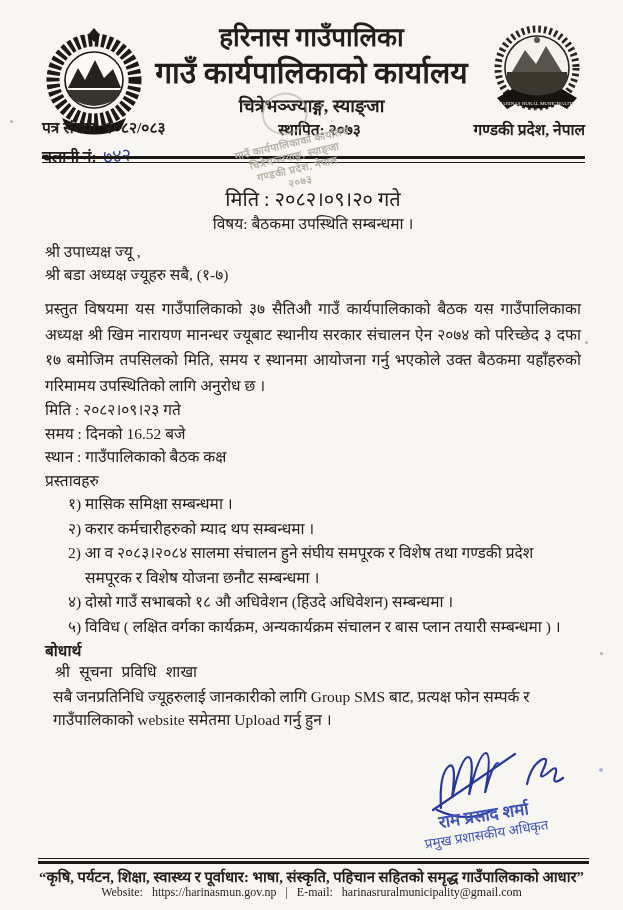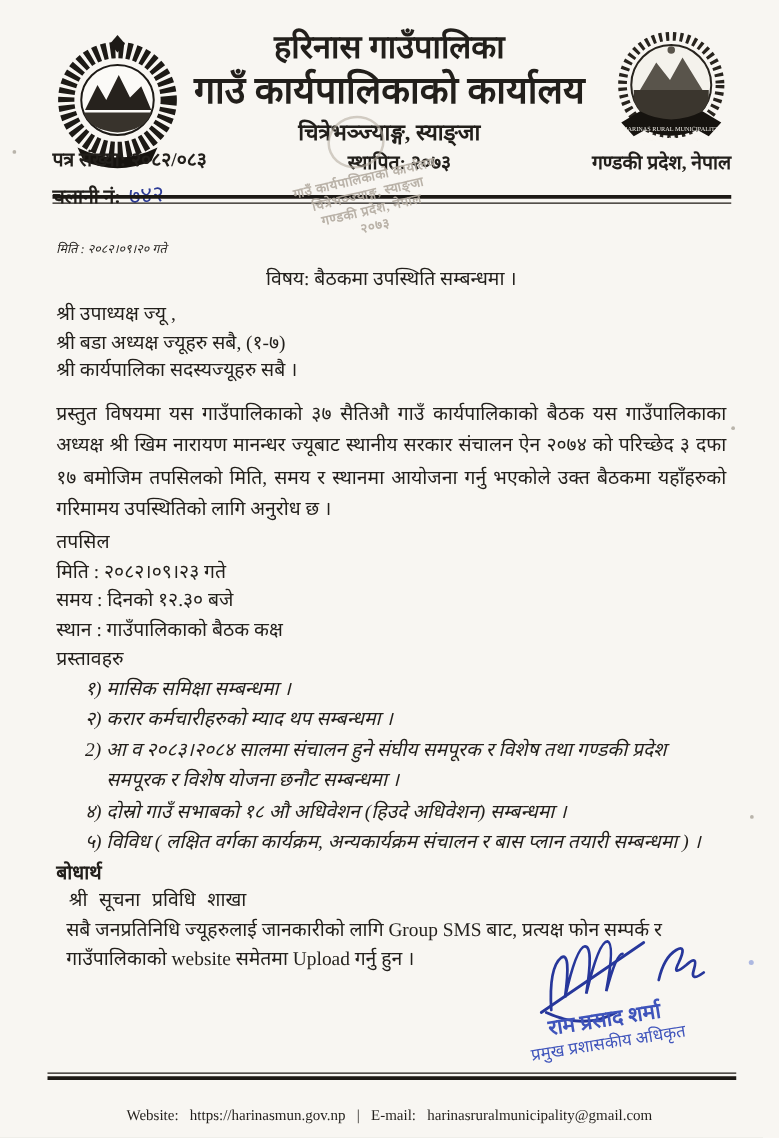--- a/index.html
+++ b/index.html
@@ -22,30 +22,30 @@
   .rule-head{position:absolute;top:156px;left:42px;right:38px;height:3px;
              border-top:3.5px solid #1c1915;border-bottom:1.6px solid #1c1915;}
   
   .office-stamp{position:absolute;top:92px;left:206px;width:170px;text-align:center;
                 transform:rotate(-13deg);color:#b3aba0;z-index:4;opacity:.9;}
   .stamp-ring{width:42px;height:38px;border:2px solid #b6aea2;border-radius:50%;
               margin:0 auto 3px auto;opacity:.65;}
   .stamp-line{font-size:10.5px;line-height:13px;font-weight:bold;letter-spacing:.5px;}
   
   .letter{position:absolute;top:188px;left:45px;right:42px;font-size:15.5px;line-height:23px;}
-  .date-line{text-align:left;font-size:10px;font-style:italic;}
+  .date-line{text-align:center;font-size:20px;}
   .subject{text-align:center;margin-top:1px;}
   .recipients{margin-top:6px;}
   .recipient{line-height:22.5px;}
   .para{margin-top:10px;text-align:justify;line-height:25.5px;}
   .sched-heading{line-height:25px;}
   .sched-line{line-height:23.5px;}
   .proposals-heading{line-height:23.5px;}
   ul.proposals{margin:0;padding:0;list-style:none;}
-  ul.proposals li{padding-left:40px;text-indent:-17px;line-height:24.5px;font-style:italic;}
+  ul.proposals li{padding-left:40px;text-indent:-17px;line-height:24.5px;}
   .cc-heading{line-height:23px;font-weight:bold;}
   .cc-recipient{padding-left:10px;line-height:23px;font-family:Liberation Mono, monospace;}
   .cc-note{padding-left:8px;max-width:487px;line-height:23px;}
   
   .signature{position:absolute;top:744px;right:28px;width:220px;z-index:5;}
   .sig-mark{display:block;margin-left:48px;}
   .sig-stamp{transform:rotate(-9deg);color:#3f54bb;text-align:center;margin-top:-16px;}
   .sig-name{font-size:17px;font-weight:bold;line-height:20px;}
   .sig-title{font-size:13.5px;line-height:17px;}
   
@@ -115,28 +115,26 @@
 
   <div class="rule-head"></div>
 
   <div class="letter">
     <div class="date-line">मिति : २०८२।०९।२० गते</div>
     <div class="subject">विषय: बैठकमा उपस्थिति सम्बन्धमा ।</div>
 
     <div class="recipients">
       <div class="recipient">श्री उपाध्यक्ष ज्यू ,</div>
       <div class="recipient">श्री बडा अध्यक्ष ज्यूहरु सबै, (१-७)</div>
-      <div class="recipient">श्री कार्यपालिका सदस्यज्यूहरु सबै ।</div>
     </div>
 
     <div class="para">प्रस्तुत विषयमा यस गाउँपालिकाको ३७ सैतिऔ गाउँ कार्यपालिकाको बैठक यस गाउँपालिकाका अध्यक्ष श्री खिम नारायण मानन्धर ज्यूबाट स्थानीय सरकार संचालन ऐन २०७४ को परिच्छेद ३ दफा १७ बमोजिम तपसिलको मिति, समय र स्थानमा आयोजना गर्नु भएकोले उक्त बैठकमा यहाँहरुको गरिमामय उपस्थितिको लागि अनुरोध छ ।</div>
 
-    <div class="sched-heading">तपसिल</div>
     <div class="sched-line">मिति : २०८२।०९।२३ गते</div>
-    <div class="sched-line">समय : दिनको १२.३० बजे</div>
+    <div class="sched-line">समय : दिनको 16.52 बजे</div>
     <div class="sched-line">स्थान : गाउँपालिकाको बैठक कक्ष</div>
 
     <div class="proposals-heading">प्रस्तावहरु</div>
     <ul class="proposals">
       <li>१) मासिक समिक्षा सम्बन्धमा ।</li>
       <li>२) करार कर्मचारीहरुको म्याद थप सम्बन्धमा ।</li>
       <li>2) आ व २०८३।२०८४ सालमा संचालन हुने संघीय समपूरक र विशेष तथा गण्डकी प्रदेश समपूरक र विशेष योजना छनौट सम्बन्धमा ।</li>
       <li>४) दोस्रो गाउँ सभाबको १८ औ अधिवेशन (हिउदे अधिवेशन) सम्बन्धमा ।</li>
       <li>५) विविध ( लक्षित वर्गका कार्यक्रम, अन्यकार्यक्रम संचालन र बास प्लान तयारी सम्बन्धमा ) ।</li>
     </ul>
@@ -155,20 +153,21 @@
         <path d="M104 40 q4 -18 14 -24 q9 -5 2 10 q-6 12 6 2 q10 -9 6 4 q-3 10 8 2"></path>
       </g>
     </svg>
     <div class="sig-stamp">
       <div class="sig-name">राम प्रसाद शर्मा</div>
       <div class="sig-title">प्रमुख प्रशासकीय अधिकृत</div>
     </div>
   </div>
 
   <div class="rule-foot"></div>
+  <div class="motto">“कृषि, पर्यटन, शिक्षा, स्वास्थ्य र पूर्वाधार: भाषा, संस्कृति, पहिचान सहितको समृद्ध गाउँपालिकाको आधार”</div>
   <div class="contact">
     <span>Website:</span>
     <span>https://harinasmun.gov.np</span>
     <span>|</span>
     <span>E-mail:</span>
     <span>harinasruralmunicipality@gmail.com</span>
   </div>
 
   <div class="speck" style="top:120px;left:10px;"></div>
   <div class="speck" style="top:341px;left:585px;"></div>

